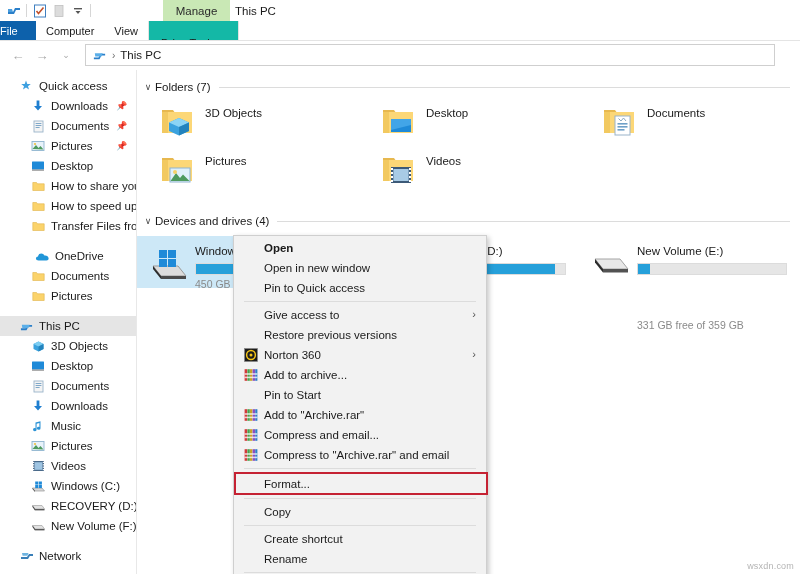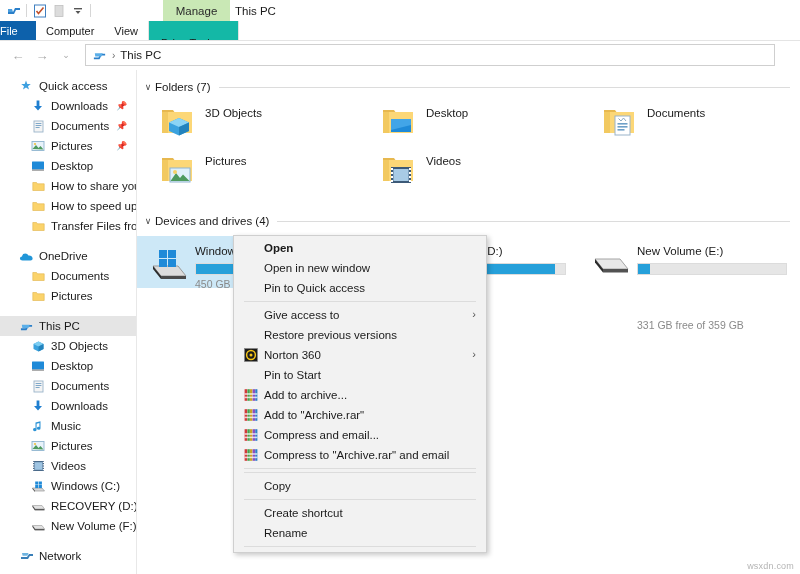--- a/index.html
+++ b/index.html
@@ -402,21 +402,21 @@
       <span class="nav-ico">
         <svg width="13" height="11" viewBox="0 0 13 11">
           <path d="M0.8 1.5 L4.5 1.5 L5.5 2.8 L12.2 2.8 L12.2 9.5 L0.8 9.5 Z" fill="#fbd36b" stroke="#e0b44a" stroke-width="0.6"></path>
         </svg>
       </span>
       <span>Transfer Files from /</span>
     </div>
 
     <div class="gap"></div>
 
-    <div class="nav-item" style="padding-left:18px;">
+    <div class="nav-item" style="padding-left:34px;">
       <span class="nav-ico">
         <svg width="15" height="11" viewBox="0 0 15 11">
           <path d="M3.5 9.5 Q0.8 9.5 0.9 7.4 Q1 5.6 3 5.4 Q3.4 2.6 6.3 2.6 Q8.6 2.6 9.4 4.6 Q12.6 4.2 13.4 6.6 Q14.3 9.5 11.5 9.5 Z" fill="#2196d8"></path>
         </svg>
       </span>
       <span>OneDrive</span>
     </div>
     <div class="nav-item" style="padding-left:30px;">
       <span class="nav-ico">
         <svg width="13" height="11" viewBox="0 0 13 11">
@@ -768,40 +768,40 @@
           <rect x="0.5" y="0.5" width="13" height="13" fill="#1c1c1c" stroke="#888" stroke-width="0.7"></rect>
           <circle cx="7" cy="7" r="4.4" fill="none" stroke="#f5c518" stroke-width="1.5"></circle>
           <circle cx="7" cy="7" r="1.5" fill="#f5c518"></circle>
         </svg>
       </span>
       <span class="mi-label">Norton 360</span>
       <span class="mi-arrow">›</span>
     </div>
 
     <div class="mi">
-      <span class="mi-ico"></span>
-      <span class="mi-label">Pin to Start</span>
-    </div>
-
-    <div class="mi">
       <span class="mi-ico">
         <svg width="14" height="14" viewBox="0 0 14 14">
           <rect x="0.6" y="1.2" width="2.6" height="11.6" fill="#d23b3b"></rect>
           <rect x="3.4" y="1.2" width="2.4" height="11.6" fill="#4ba04b"></rect>
           <rect x="6" y="1.2" width="2.4" height="11.6" fill="#c9a227"></rect>
           <rect x="8.6" y="1.2" width="2.4" height="11.6" fill="#8a4fc0"></rect>
           <rect x="11.2" y="1.2" width="2.2" height="11.6" fill="#2f7fc9"></rect>
           <rect x="0.6" y="5.2" width="12.8" height="1.6" fill="#ffffff" opacity="0.75"></rect>
           <rect x="0.6" y="8.6" width="12.8" height="1.6" fill="#ffffff" opacity="0.75"></rect>
         </svg>
       </span>
       <span class="mi-label">Add to archive...</span>
     </div>
 
     <div class="mi">
+      <span class="mi-ico"></span>
+      <span class="mi-label">Pin to Start</span>
+    </div>
+
+    <div class="mi">
       <span class="mi-ico">
         <svg width="14" height="14" viewBox="0 0 14 14">
           <rect x="0.6" y="1.2" width="2.6" height="11.6" fill="#d23b3b"></rect>
           <rect x="3.4" y="1.2" width="2.4" height="11.6" fill="#4ba04b"></rect>
           <rect x="6" y="1.2" width="2.4" height="11.6" fill="#c9a227"></rect>
           <rect x="8.6" y="1.2" width="2.4" height="11.6" fill="#8a4fc0"></rect>
           <rect x="11.2" y="1.2" width="2.2" height="11.6" fill="#2f7fc9"></rect>
           <rect x="0.6" y="5.2" width="12.8" height="1.6" fill="#ffffff" opacity="0.75"></rect>
           <rect x="0.6" y="8.6" width="12.8" height="1.6" fill="#ffffff" opacity="0.75"></rect>
         </svg>
@@ -834,20 +834,27 @@
           <rect x="11.2" y="1.2" width="2.2" height="11.6" fill="#2f7fc9"></rect>
           <rect x="0.6" y="5.2" width="12.8" height="1.6" fill="#ffffff" opacity="0.75"></rect>
           <rect x="0.6" y="8.6" width="12.8" height="1.6" fill="#ffffff" opacity="0.75"></rect>
         </svg>
       </span>
       <span class="mi-label">Compress to "Archive.rar" and email</span>
     </div>
 
     <div class="mi-sep"></div>
 
+    <div class="mi-wrap">
+      <div class="mi" style="height:23px;">
+        <span class="mi-ico"></span>
+        <span class="mi-label">Format...</span>
+      </div>
+      <div class="mi-highlight" style="height:23px;"></div>
+    </div>
 
     <div class="mi-sep"></div>
 
     <div class="mi">
       <span class="mi-ico"></span>
       <span class="mi-label">Copy</span>
     </div>
 
     <div class="mi-sep"></div>
 

